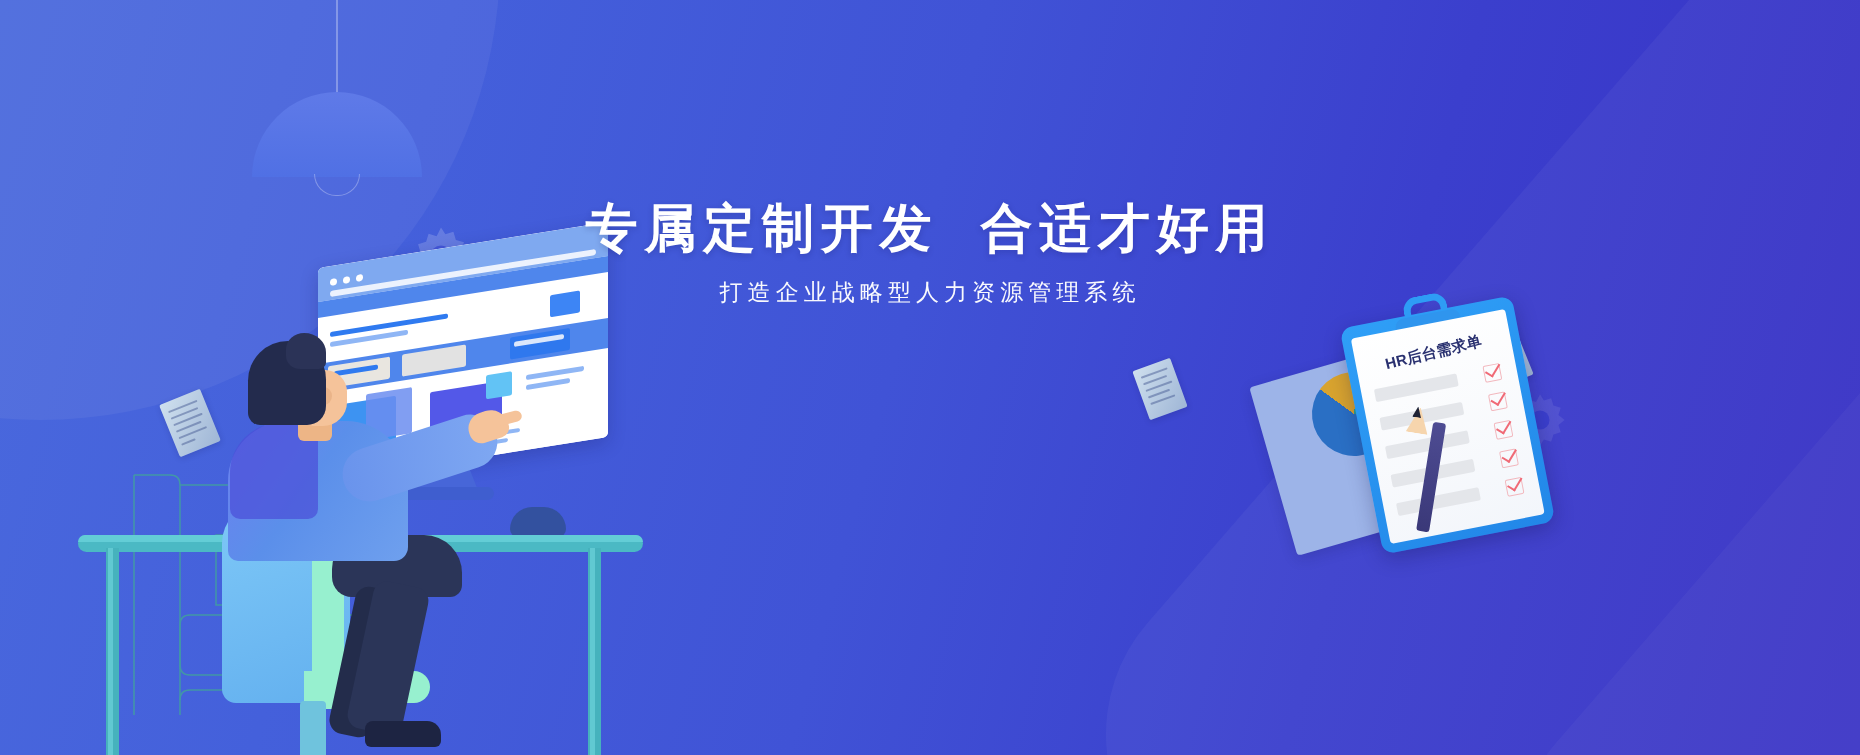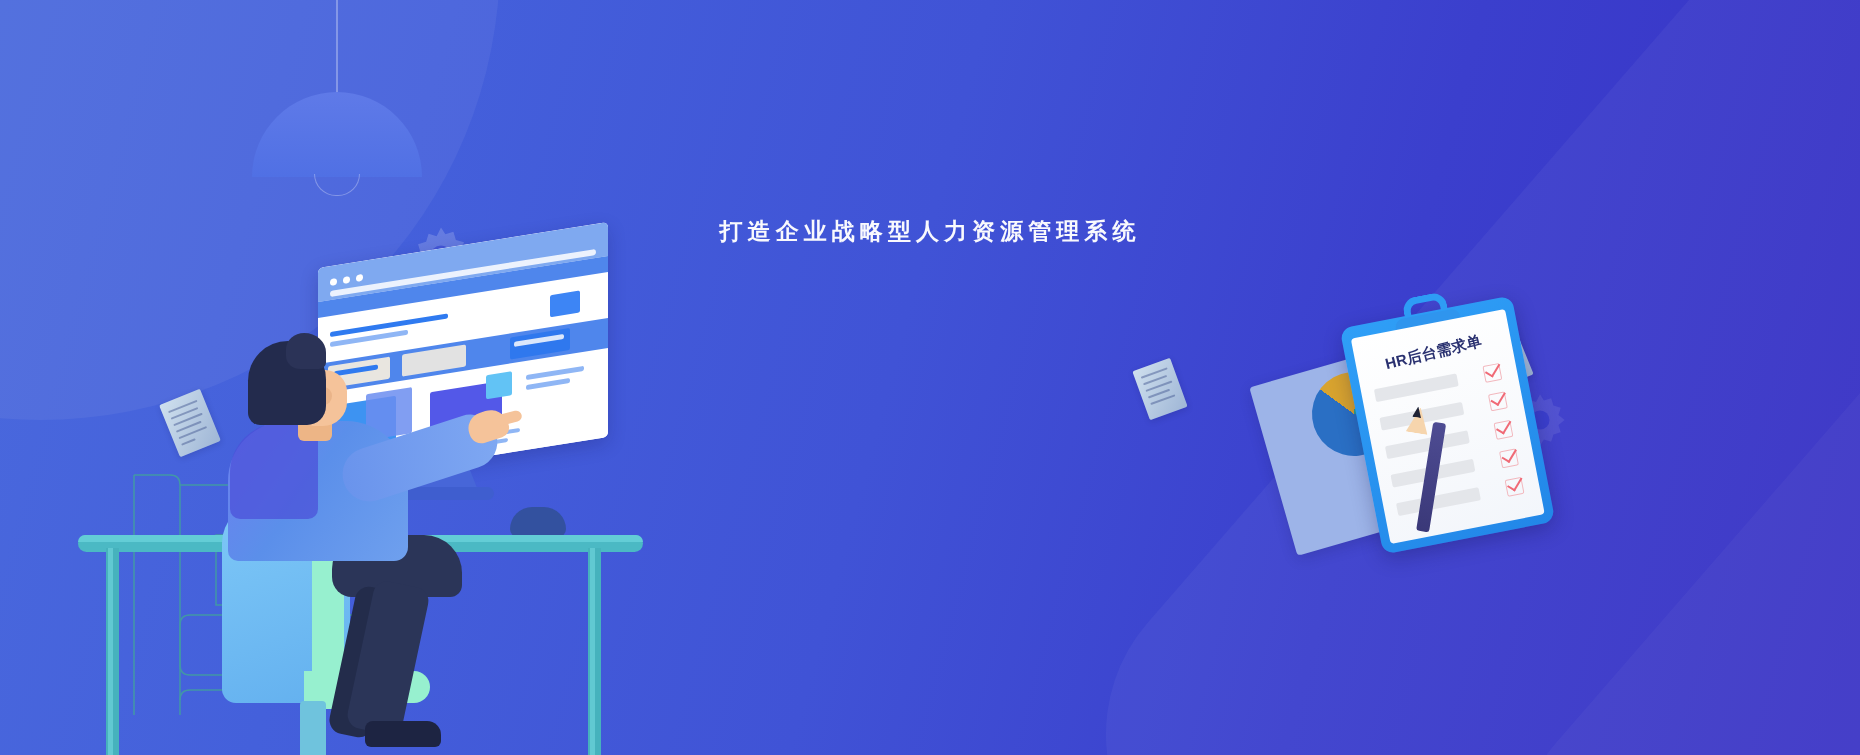--- a/index.html
+++ b/index.html
@@ -56,21 +56,21 @@
     text-align:center; z-index:30;
   }
   .headline{
     color:#ffffff; font-size:52px; font-weight:bold;
     letter-spacing:.13em; line-height:1.18;
     text-shadow:0 2px 6px rgba(20,20,80,.22);
     white-space:pre;
   }
   .subhead{
     margin-top:19px;
-    color:#ffffff; font-size:23px; font-weight:bold;
+    color:#ffffff; font-size:23px; font-weight:normal;
     letter-spacing:.22em; line-height:1.3;
     opacity:.97;
   }
 
   
   .paper{
     position:absolute;
     background:linear-gradient(135deg,#cfe0ee 0%,#9fb6d6 100%);
     border-radius:2px;
     box-shadow:0 2px 6px rgba(20,20,70,.16);
@@ -324,20 +324,21 @@
     <div class="blob-diag2"></div>
   </div>
 
   <div class="lamp">
     <div class="cord"></div>
     <div class="shade"></div>
     <div class="bulb"></div>
   </div>
 
   <div class="headline-wrap">
+    <div class="headline">专属定制开发  合适才好用</div>
     <div class="subhead">打造企业战略型人力资源管理系统</div>
   </div>
 
   <div class="paper" style="left:168px; top:395px; width:44px; height:56px; transform:rotate(-22deg);">
     <i style="top:9px;  width:70%;"></i>
       <i style="top:16px; width:66%;"></i>
     <i style="top:23px; width:70%;"></i>
       <i style="top:30px; width:60%;"></i>
     <i style="top:37px; width:68%;"></i>
       <i style="top:44px; width:34%;"></i>

